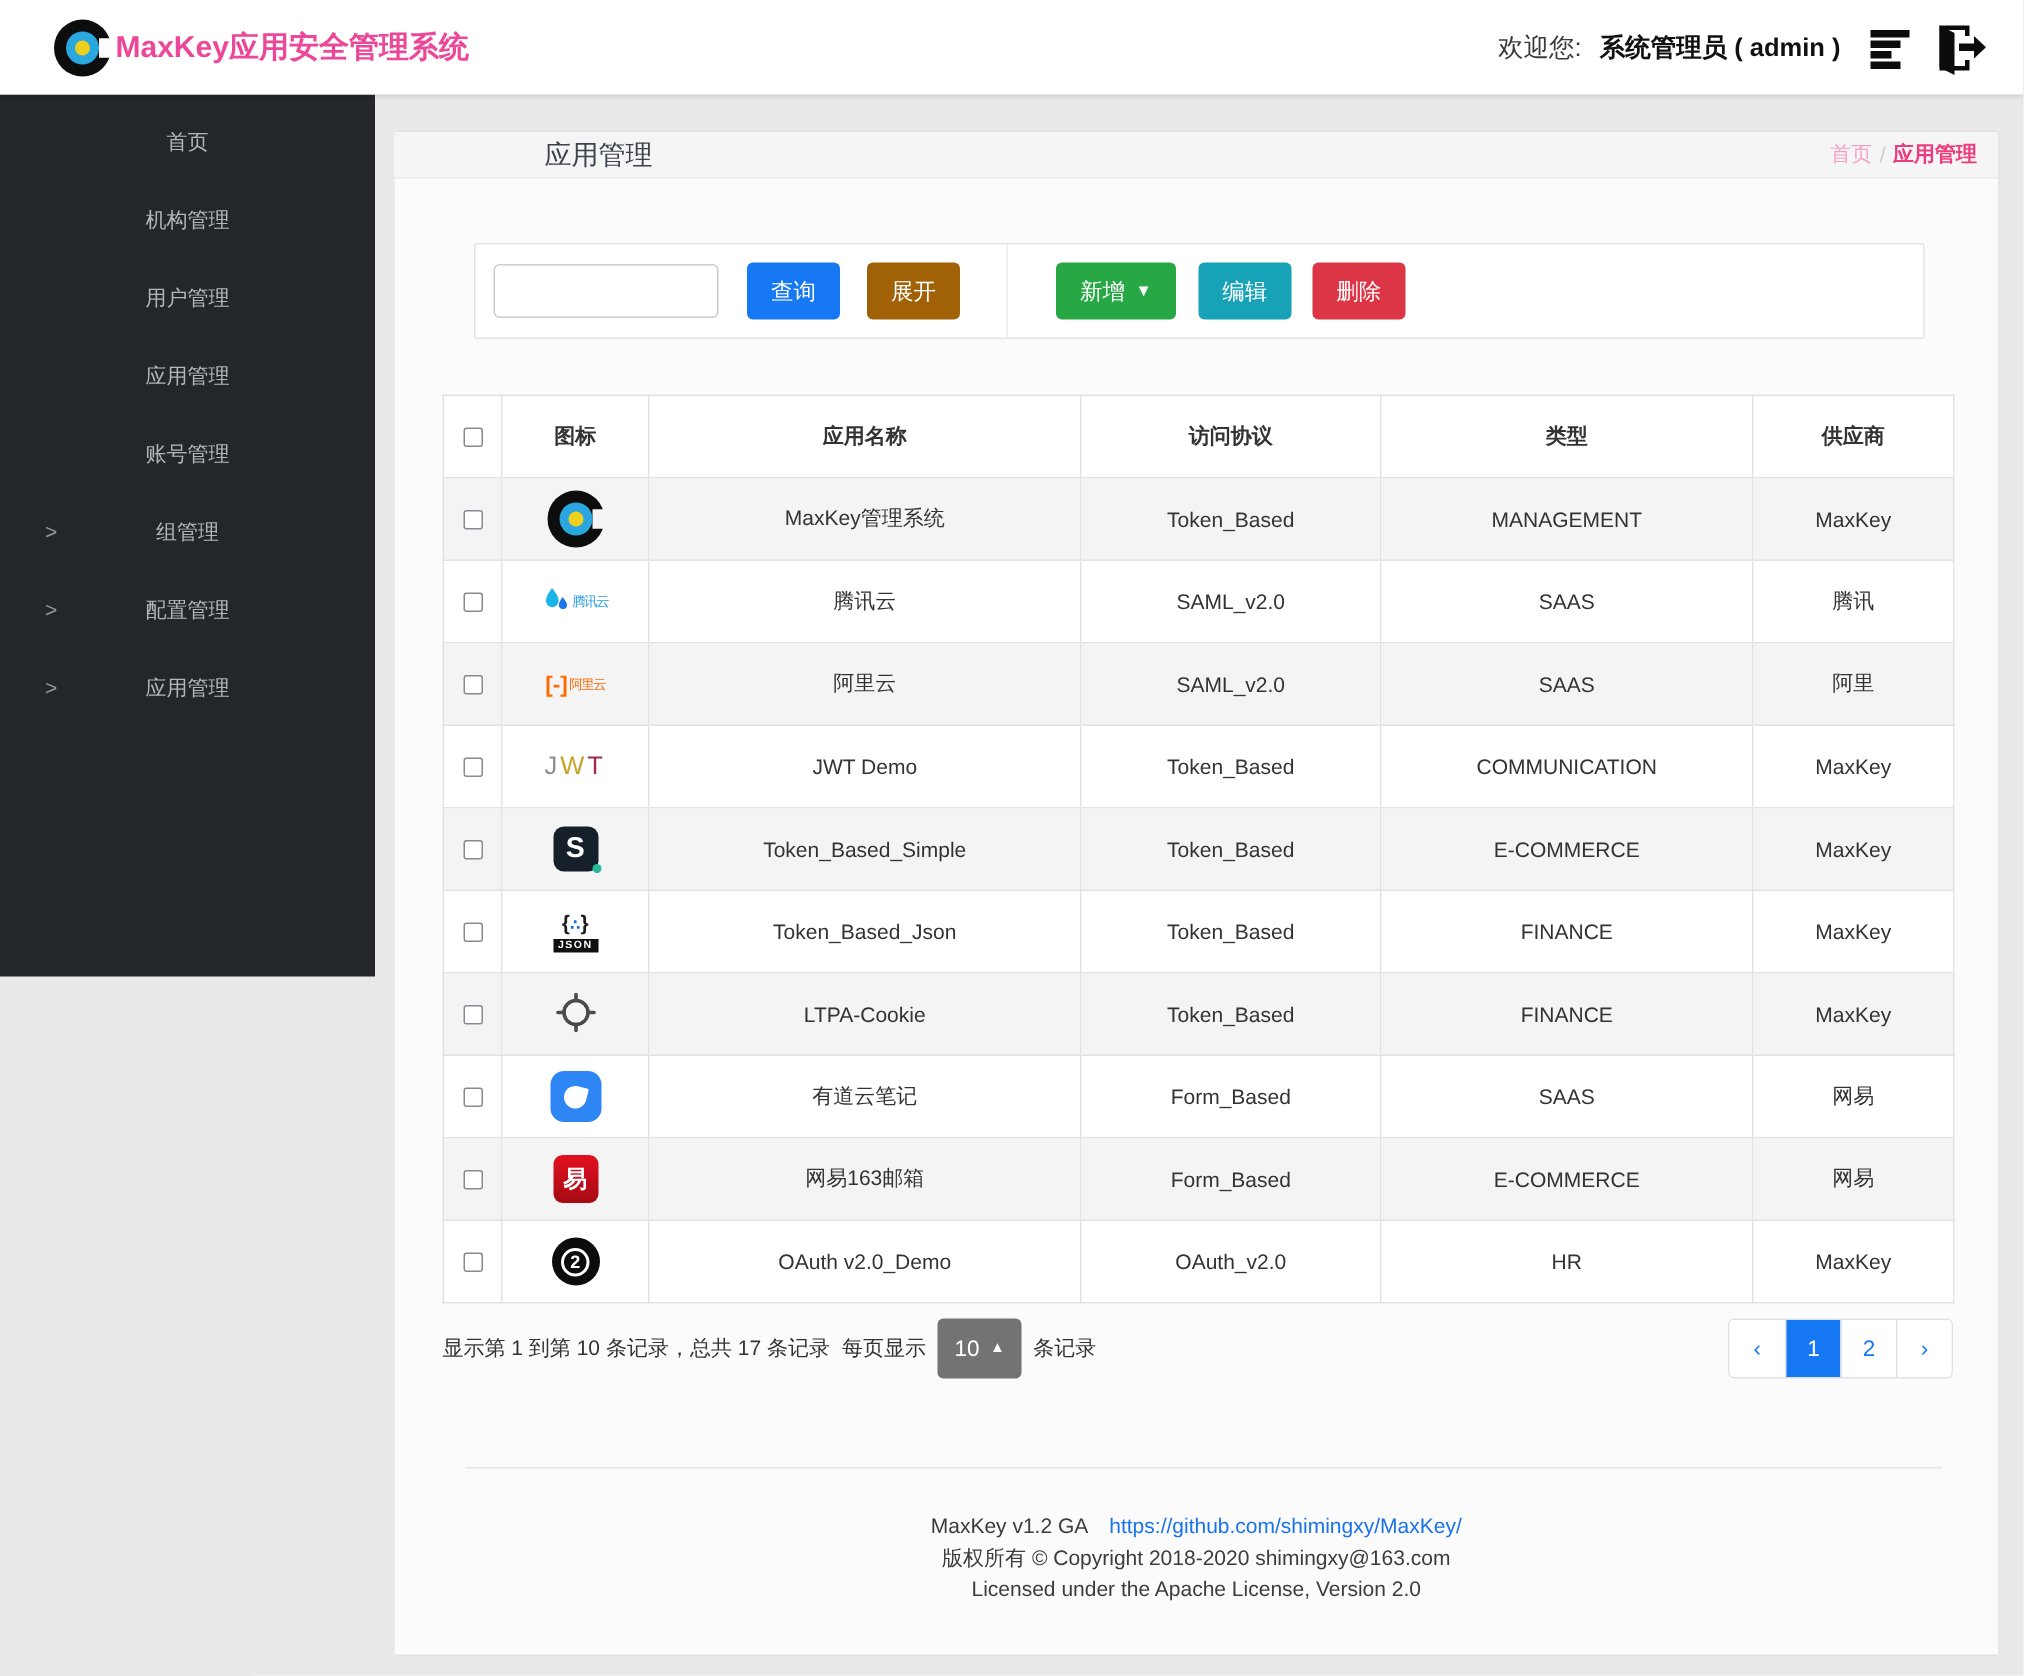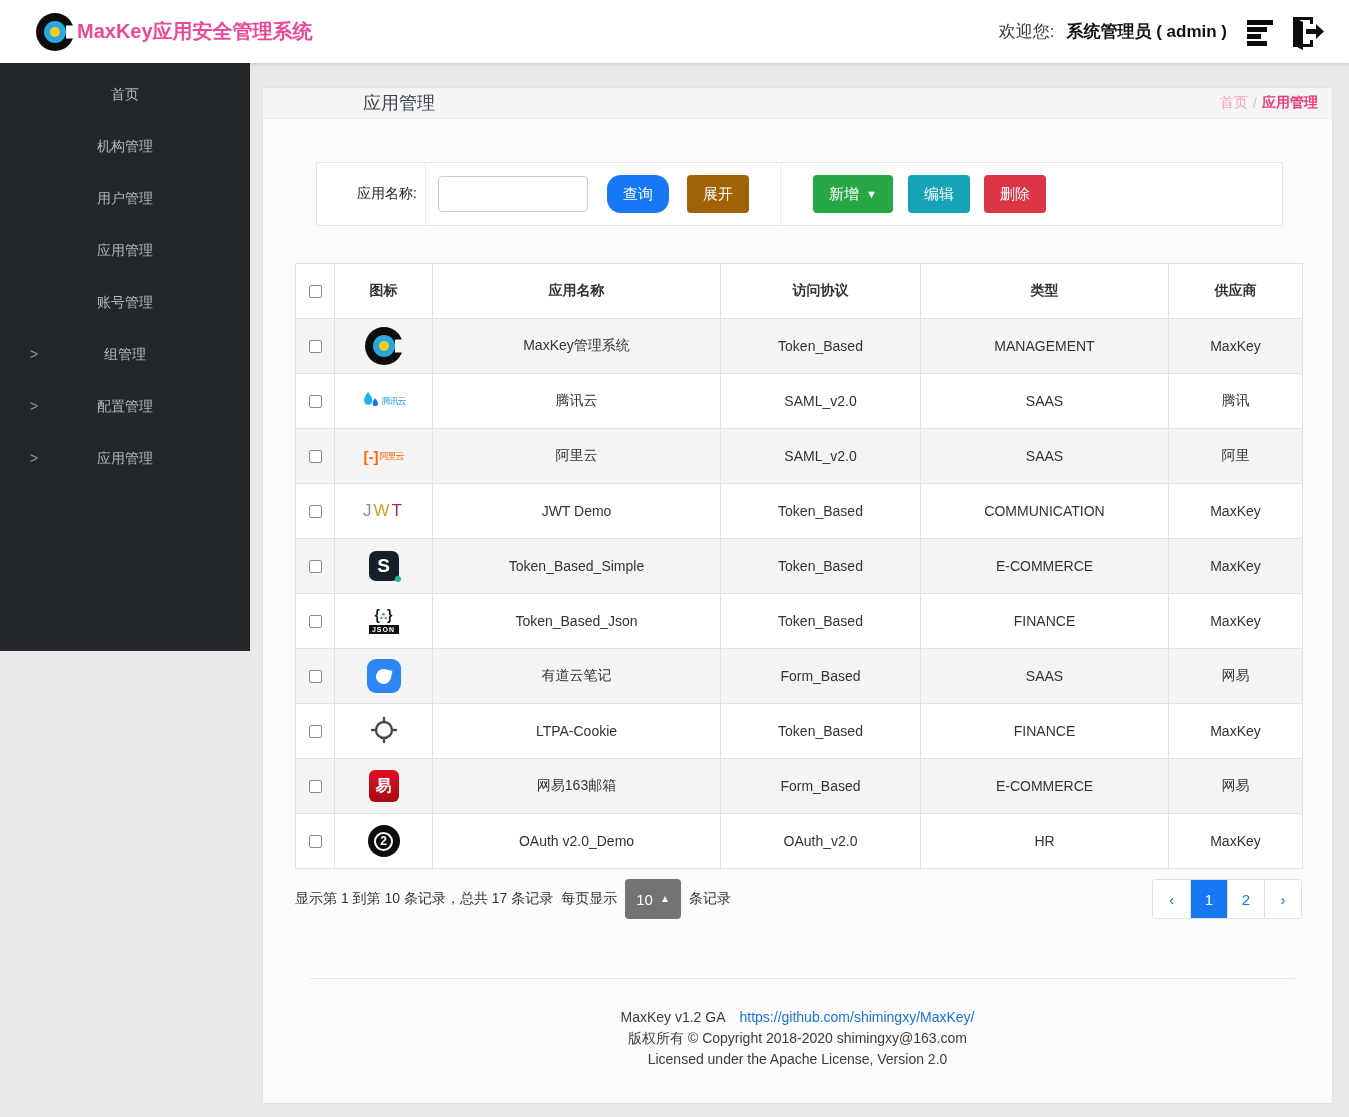--- a/index.html
+++ b/index.html
@@ -36,21 +36,21 @@
   .page-title { font-size:18px; color:#3c434b; }
   .crumbs { margin-left:auto; font-size:14px; display:flex; gap:5px; align-items:center; }
   .crumb-home { color:#f6a3c3; text-decoration:none; }
   .crumb-sep { color:#c9c9c9; }
   .crumb-current { color:#ee3b7d; font-weight:bold; }
   
   .panel { position:absolute; left:53px; top:74px; width:967px; height:64px; background:#fff; border:1px solid #e4e4e4; border-radius:2px; display:flex; align-items:center; }
   .panel-label-cell { width:109px; height:100%; display:flex; align-items:center; justify-content:flex-end; padding-right:8px; border-right:1px solid #ececec; font-size:14px; color:#222; }
   .search-input { margin-left:12px; width:150px; height:36px; border:1px solid #c9cdd1; border-radius:4px; outline:none; padding:0 8px; font-size:14px; background:#fff; }
   .btn { height:38px; border:none; border-radius:4px; color:#fff; font-size:15px; padding:0 16px; cursor:pointer; font-family:inherit; display:inline-flex; align-items:center; gap:7px; }
-  .btn-query { background:#1678f2; margin-left:19px;border-radius:14px; }
+  .btn-query { background:#1678f2; margin-left:19px; }
   .btn-expand { background:#a16207; margin-left:18px; }
   .v-sep { width:1px; height:100%; background:#ececec; margin-left:31px; }
   .btn-add { background:#28a745; margin-left:32px; }
   .btn-edit { background:#17a2b8; margin-left:15px; }
   .btn-del { background:#dc3545; margin-left:14px; }
   .caret-down { font-size:11px; line-height:1; }
   
   .table-wrap { position:absolute; left:32px; top:175px; width:1007px; }
   table { border-collapse:collapse; width:1007px; font-size:14px; color:#333; background:#fff; table-layout:fixed; }
   th,td { border:1px solid #dfe3e6; height:55px; text-align:center; vertical-align:middle; overflow:hidden; }
@@ -146,21 +146,20 @@
   <div class="breadcrumb-bar">
     <span class="page-title">应用管理</span>
     <span class="crumbs">
       <a class="crumb-home" href="#">首页</a>
       <span class="crumb-sep">/</span>
       <span class="crumb-current">应用管理</span>
     </span>
   </div>
 
   <div class="panel">
-    <div class="panel-label-cell">应用名称:</div>
     <input class="search-input" type="text" value="" style="">
     <button class="btn btn-query">
         <span>查询</span>
       </button>
     <button class="btn btn-expand">
         <span>展开</span>
       </button>
     <div class="v-sep"></div>
     <button class="btn btn-add">
         <span>新增</span>
@@ -298,36 +297,20 @@
           <td>Token_Based</td>
           <td>FINANCE</td>
           <td>MaxKey</td>
         </tr>
         <tr>
           <td>
               <div class="cbx"></div>
             </td>
           <td>
               <div class="icon-cell">
-                <span class="youdao-ic">
-                  <span class="youdao-quill"></span>
-                </span>
-              </div>
-            </td>
-          <td>有道云笔记</td>
-          <td>Form_Based</td>
-          <td>SAAS</td>
-          <td>网易</td>
-        </tr>
-        <tr>
-          <td>
-              <div class="cbx"></div>
-            </td>
-          <td>
-              <div class="icon-cell">
                 <span>
             <svg width="28" height="28" viewBox="0 0 28 28" fill="none" stroke="#4a4a4a" stroke-width="2.4" stroke-linecap="round">
               <circle cx="14" cy="14" r="8"></circle>
               <line x1="14" y1="2" x2="14" y2="6"></line>
                     <line x1="14" y1="22" x2="14" y2="26"></line>
               <line x1="2" y1="14" x2="6" y2="14"></line>
                     <line x1="22" y1="14" x2="26" y2="14"></line>
             </svg></span>
               </div>
             </td>
@@ -335,20 +318,36 @@
           <td>Token_Based</td>
           <td>FINANCE</td>
           <td>MaxKey</td>
         </tr>
         <tr>
           <td>
               <div class="cbx"></div>
             </td>
           <td>
               <div class="icon-cell">
+                <span class="youdao-ic">
+                  <span class="youdao-quill"></span>
+                </span>
+              </div>
+            </td>
+          <td>有道云笔记</td>
+          <td>Form_Based</td>
+          <td>SAAS</td>
+          <td>网易</td>
+        </tr>
+        <tr>
+          <td>
+              <div class="cbx"></div>
+            </td>
+          <td>
+              <div class="icon-cell">
                 <span class="ne-ic">
                   <span>易</span>
                 </span>
               </div>
             </td>
           <td>网易163邮箱</td>
           <td>Form_Based</td>
           <td>E-COMMERCE</td>
           <td>网易</td>
         </tr>

